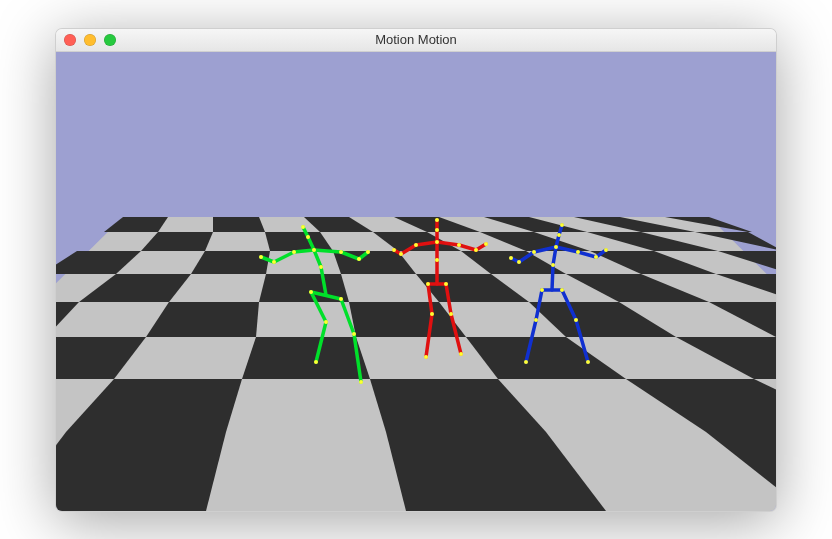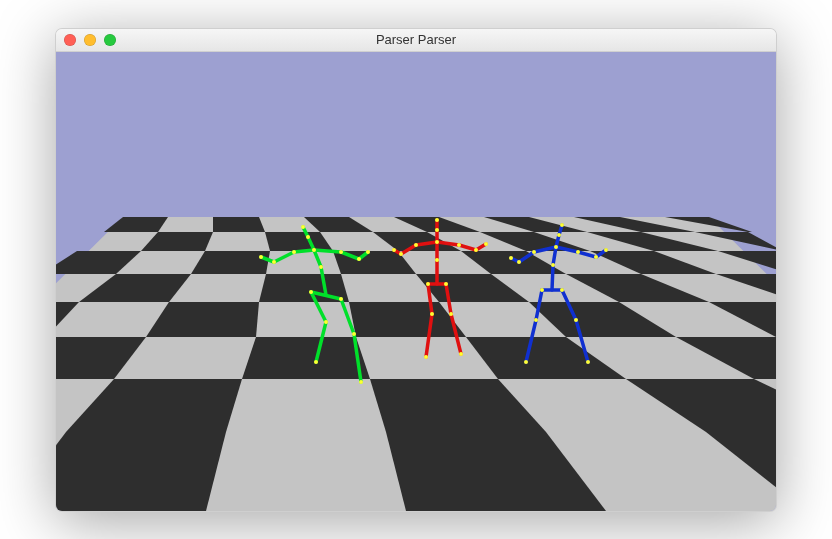--- a/index.html
+++ b/index.html
@@ -75,21 +75,21 @@
 <body>
 
 <div class="shadow">
   <div class="window">
     <div class="titlebar">
       <div class="traffic">
         <div class="tl red"></div>
         <div class="tl yellow"></div>
         <div class="tl green"></div>
       </div>
-      <div class="title">Parser Parser</div>
+      <div class="title">Motion Motion</div>
     </div>
     <div class="content">
       <svg class="scene" viewBox="0 0 720 459" preserveAspectRatio="none">
 
         <rect x="0" y="0" width="720" height="459" fill="#9da0d1"></rect>
 
         <g>
           <polygon points="67,165 653,165 950,459 -230,459" fill="#c4c4c4"></polygon>
 
           <g fill="#2e2e2e">

